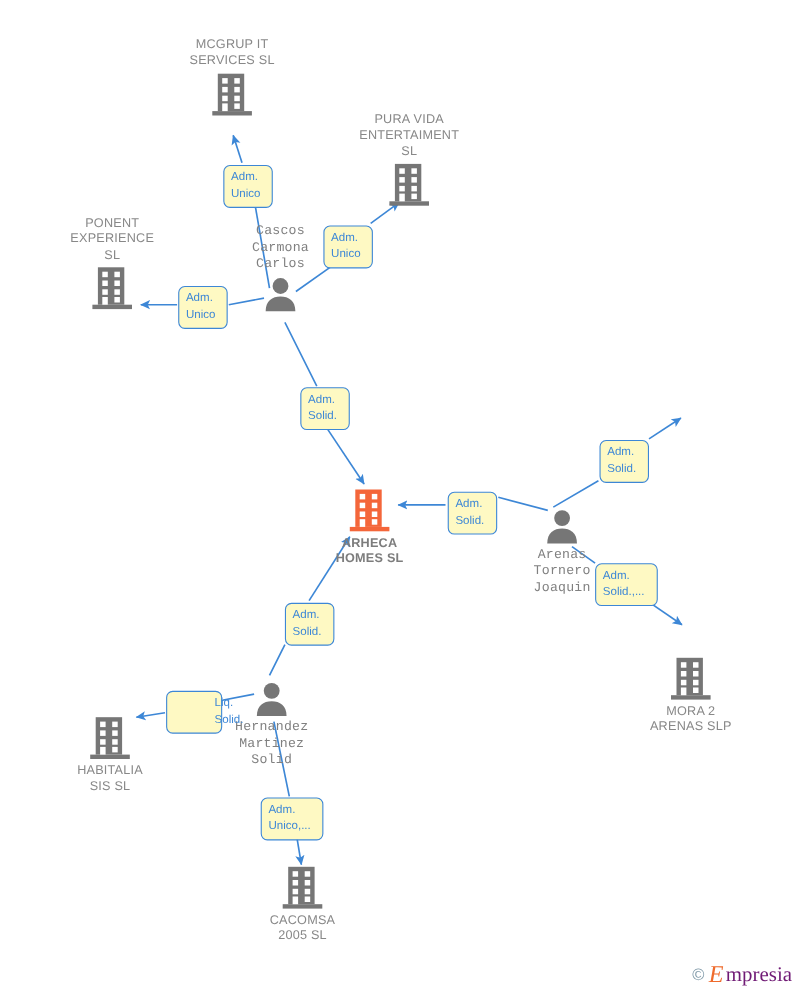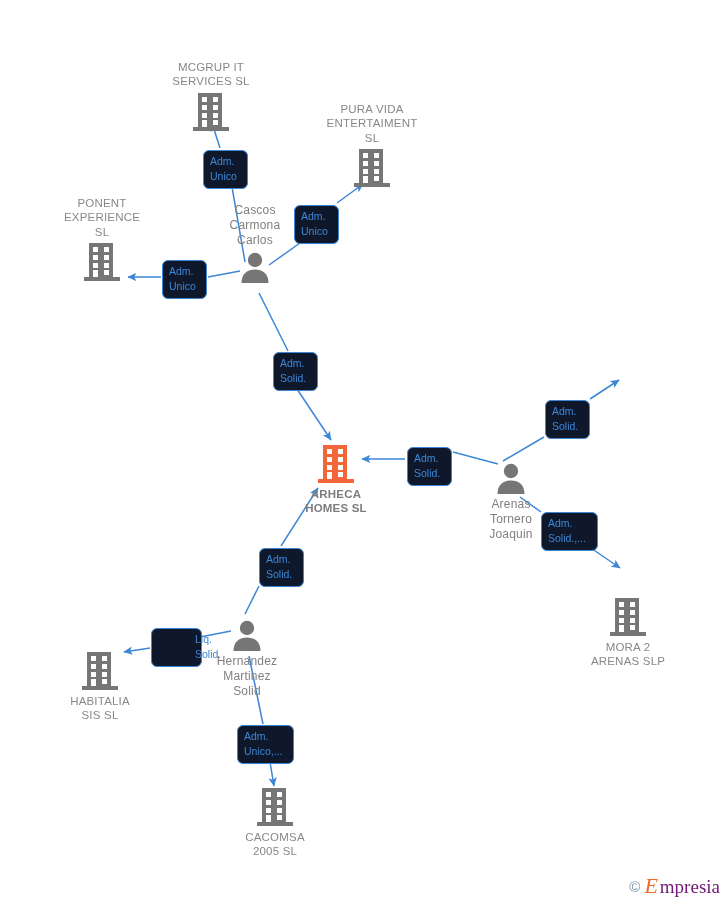--- a/index.html
+++ b/index.html
@@ -47,30 +47,31 @@
     white-space: pre-line;
     margin-top: 2px;
   }
   .node.company-focus .node-label {
     font-weight: bold;
     color: #7d7d7d;
   }
   .node.person .node-label {
     font-size: 12px;
     color: #808080;
+    font-family: Liberation Mono, monospace;
   }
   .node.label-above .node-label {
     margin-top: 0;
     margin-bottom: 2px;
   }
 
   
   .edge-label {
     position: absolute;
-    background: #0f172a;
+    background: #fef9c3;
     border: 1.6px solid #3d87d6;
     border-radius: 6px;
     color: #3d87d6;
     font-size: 10.5px;
     line-height: 1.45;
     padding: 3px 6px 4px 6px;
     text-align: left;
     white-space: pre-line;
     box-sizing: border-box;
   }
@@ -143,21 +144,21 @@
       <path d="M281,546 L318,488" marker-end="url(#arrow)"></path>
 
       <path d="M231,631 L195,638"></path>
       <path d="M150,648 L124,652" marker-end="url(#arrow)"></path>
 
       <path d="M249,656 L263,724"></path>
       <path d="M270,762 L274,786" marker-end="url(#arrow)"></path>
     </g>
   </svg>
 
-  <div class="node company label-above" style="left:211px; top:60px;text-align:center;">
+  <div class="node company label-above" style="left:211px; top:34px;text-align:center;">
     <span class="node-label">MCGRUP IT
 SERVICES  SL</span>
     <span class="glyph">
       <svg width="38" height="42" viewBox="0 0 38 42">
         <rect x="6" y="2" width="24" height="34" fill="#767676"></rect>
         <rect x="1" y="36" width="36" height="4" fill="#767676"></rect>
         <rect x="10" y="6" width="5" height="5" fill="#fff"></rect>
         <rect x="21" y="6" width="5" height="5" fill="#fff"></rect>
         <rect x="10" y="14" width="5" height="5" fill="#fff"></rect>
         <rect x="21" y="14" width="5" height="5" fill="#fff"></rect>

